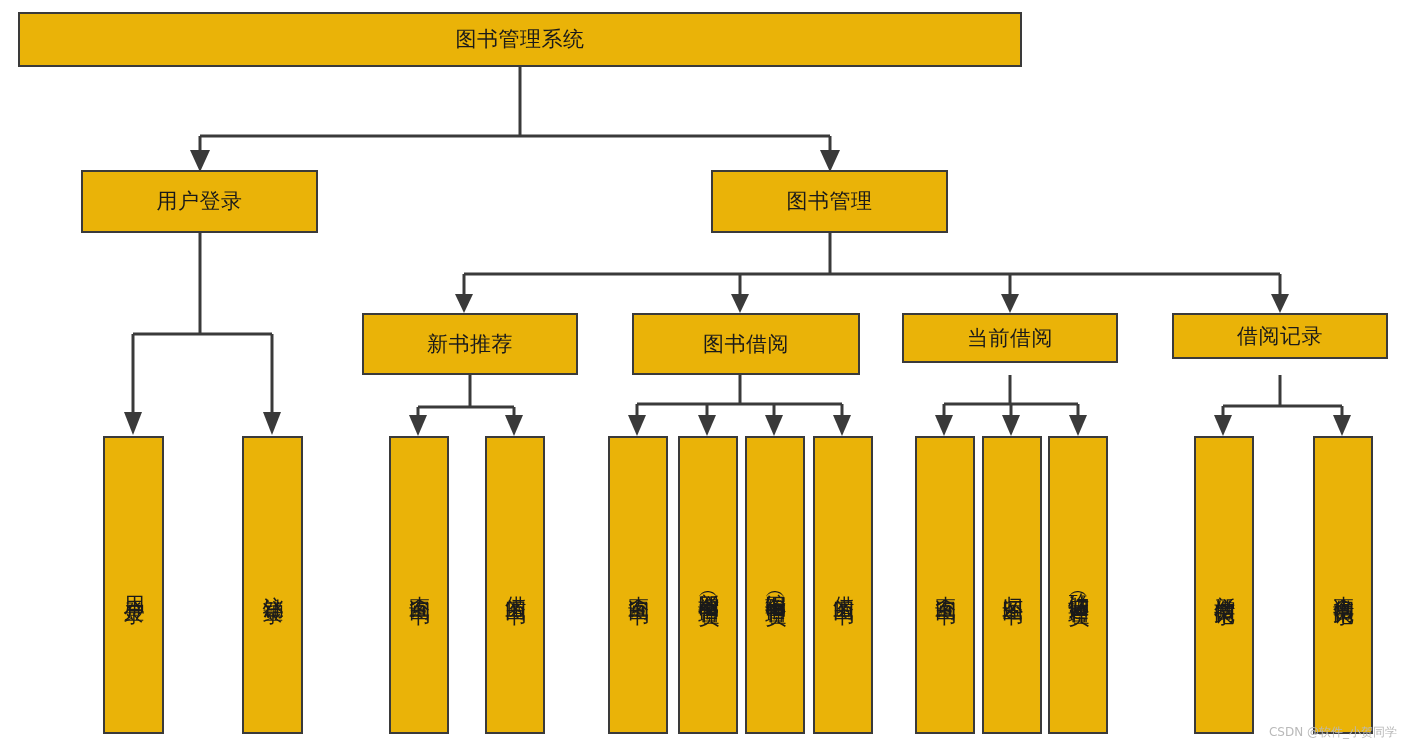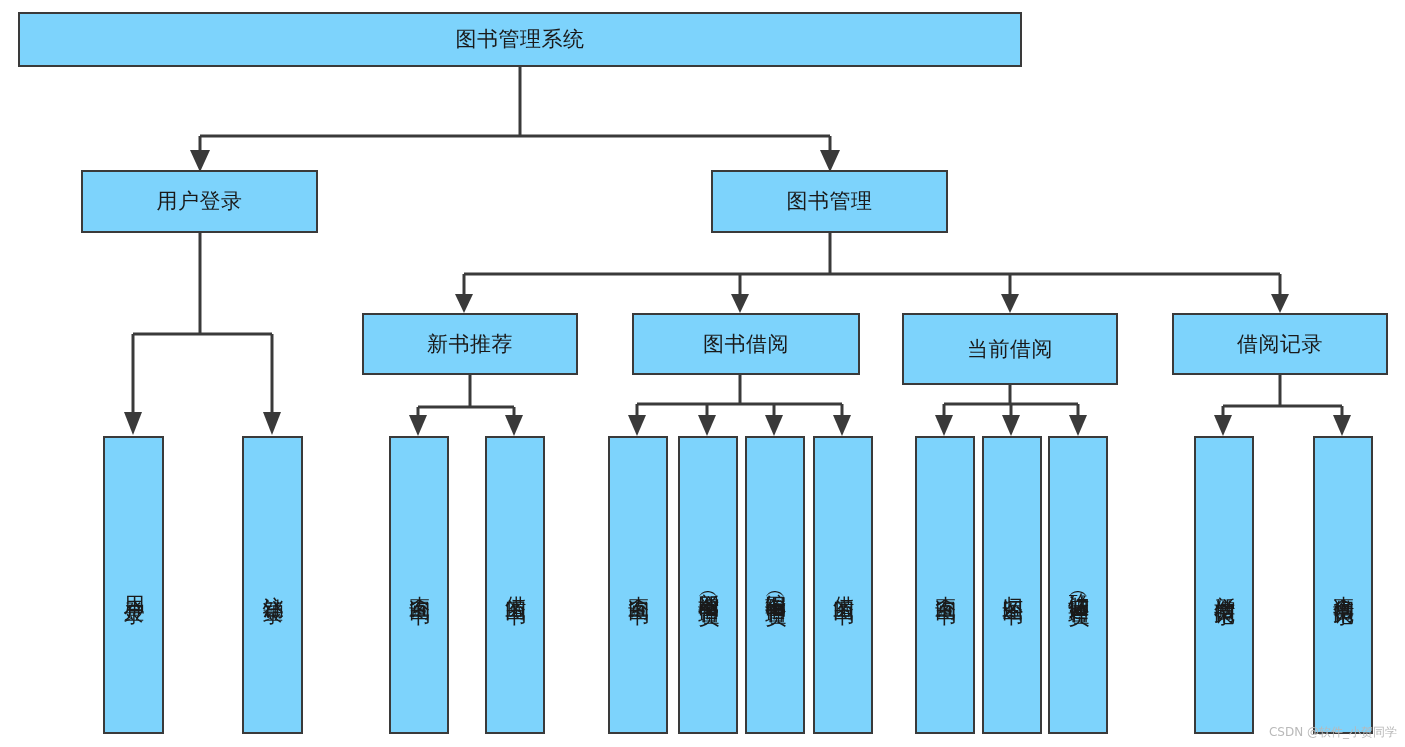--- a/index.html
+++ b/index.html
@@ -20,21 +20,21 @@
     left: 0;
     top: 0;
     width: 1405px;
     height: 747px;
     pointer-events: none;
   }
   .node {
     position: absolute;
     box-sizing: border-box;
     border: 2px solid #3a3a3a;
-    background: #7dd3fc;
+    background: #eab308;
     color: #1a1a1a;
     display: flex;
     align-items: center;
     justify-content: center;
     z-index: 2;
   }
   .node .lbl {
     display: block;
     text-align: center;
     line-height: 1.18;
@@ -164,24 +164,24 @@
   <div class="node h" style="left:362px; top:313px; width:216px; height:62px;">
     <span class="lbl">新书推荐</span>
   </div>
 
   <div class="node h" style="left:711px; top:170px; width:237px; height:63px;">
     <span class="lbl">图书管理</span>
   </div>
   <div class="node h" style="left:632px; top:313px; width:228px; height:62px;">
     <span class="lbl">图书借阅</span>
   </div>
-  <div class="node h" style="left:902px; top:313px; width:216px; height:72px;">
+  <div class="node h" style="left:902px; top:313px; width:216px; height:50px;">
     <span class="lbl">当前借阅</span>
   </div>
-  <div class="node h" style="left:1172px; top:313px; width:216px; height:62px;">
+  <div class="node h" style="left:1172px; top:313px; width:216px; height:46px;">
     <span class="lbl">借阅记录</span>
   </div>
 
   <div class="node v" style="left:103px; top:436px; width:61px; height:298px;">
     <span class="lbl">用户登录</span>
   </div>
   <div class="node v" style="left:242px; top:436px; width:61px; height:298px;">
     <span class="lbl">注销登录</span>
   </div>
 

